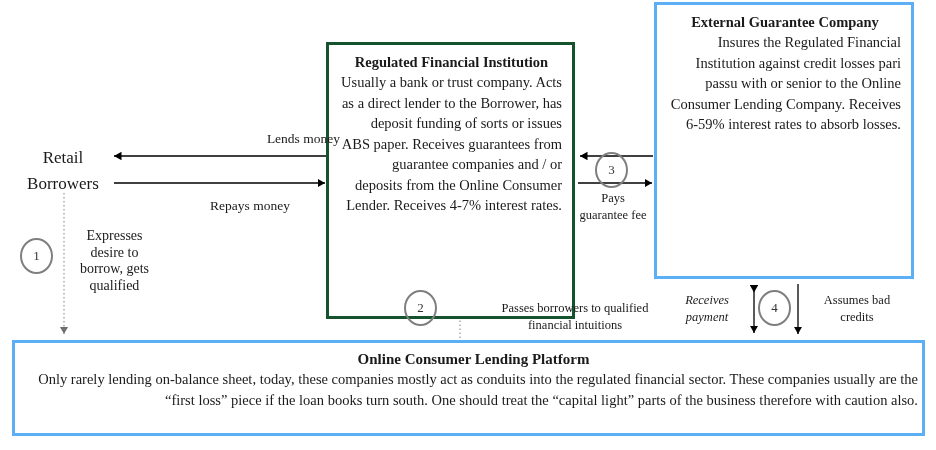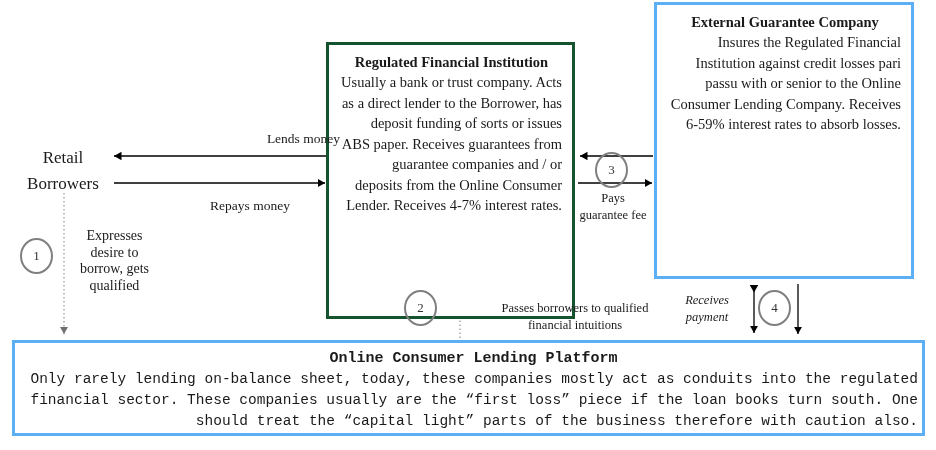--- a/index.html
+++ b/index.html
@@ -20,21 +20,21 @@
   .box .btitle{
     font-weight:bold;font-size:14.5px;line-height:20px;
     text-align:center;display:block;
   }
   .box .bbody{
     font-size:14.5px;line-height:20.5px;text-align:right;display:block;
   }
 
   #box-rfi{left:326px;top:2px;width:249px;height:277px;padding:7px 10px 0 12px;}
   #box-egc{left:654px;top:2px;width:260px;height:277px;padding:7px 10px 0 12px;}
-  #box-platform{left:12px;top:340px;width:913px;height:96px;padding:6px 4px 0 14px;font-family:Liberation Mono, monospace;}
+  #box-platform{left:12px;top:340px;width:913px;height:96px;padding:6px 4px 0 14px;}
   #box-platform .btitle{font-size:15px;}
   #box-platform .bbody{font-size:14.5px;line-height:21px;}
 
   
   .txt{position:absolute;white-space:pre;line-height:1.28;}
 
   #lbl-retail{left:8px;top:145px;width:110px;font-size:17px;line-height:26px;text-align:center;}
   #lbl-lends{left:160px;top:130px;width:180px;font-size:13.5px;text-align:right;}
   #lbl-repays{left:160px;top:197px;width:180px;font-size:13.5px;text-align:center;}
   #lbl-expresses{left:62px;top:228px;width:105px;font-size:14px;line-height:16.5px;text-align:center;}
@@ -143,19 +143,21 @@
 
   <div class="txt" id="lbl-pays-fee">Pays
 guarantee fee</div>
 
   <div class="txt" id="lbl-passes">Passes borrowers to qualified
 financial intuitions</div>
 
   <div class="txt" id="lbl-receives-pay">Receives
 payment</div>
 
+  <div class="txt" id="lbl-assumes-bad">Assumes bad
+credits</div>
 
   <div class="circ" id="circ-1">1</div>
   <div class="circ" id="circ-2">2</div>
   <div class="circ" id="circ-3">3</div>
   <div class="circ" id="circ-4">4</div>
 
 </div>
 
 </body></html>

